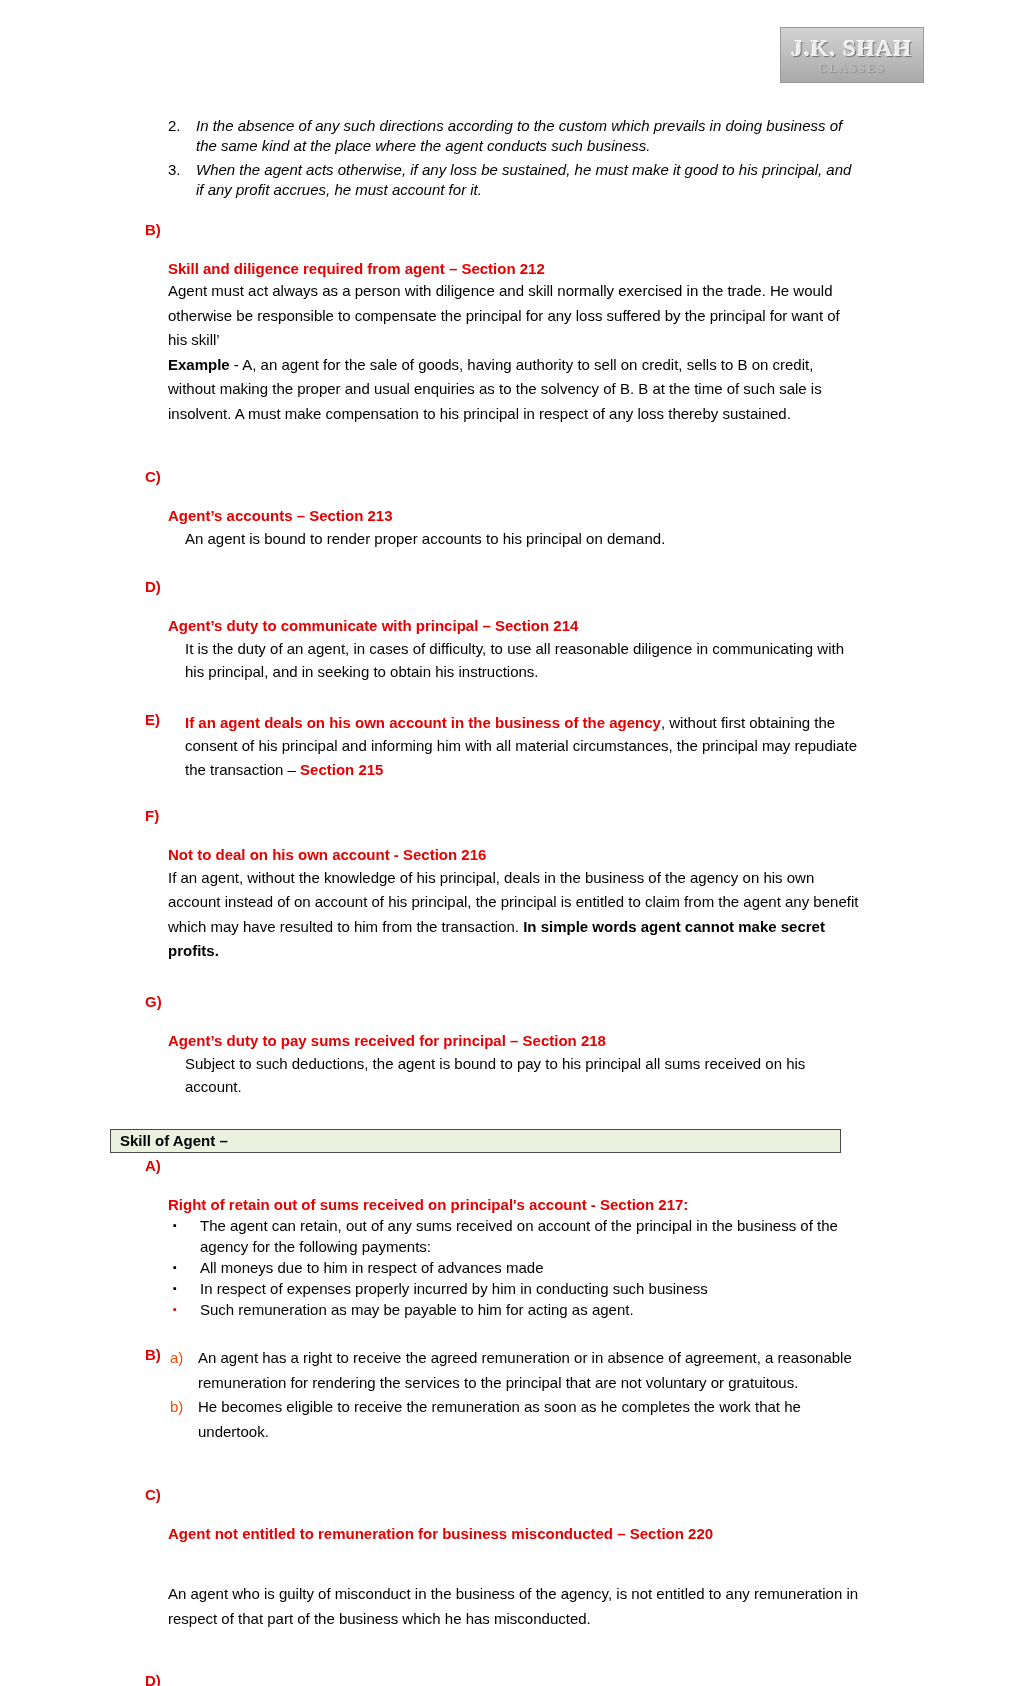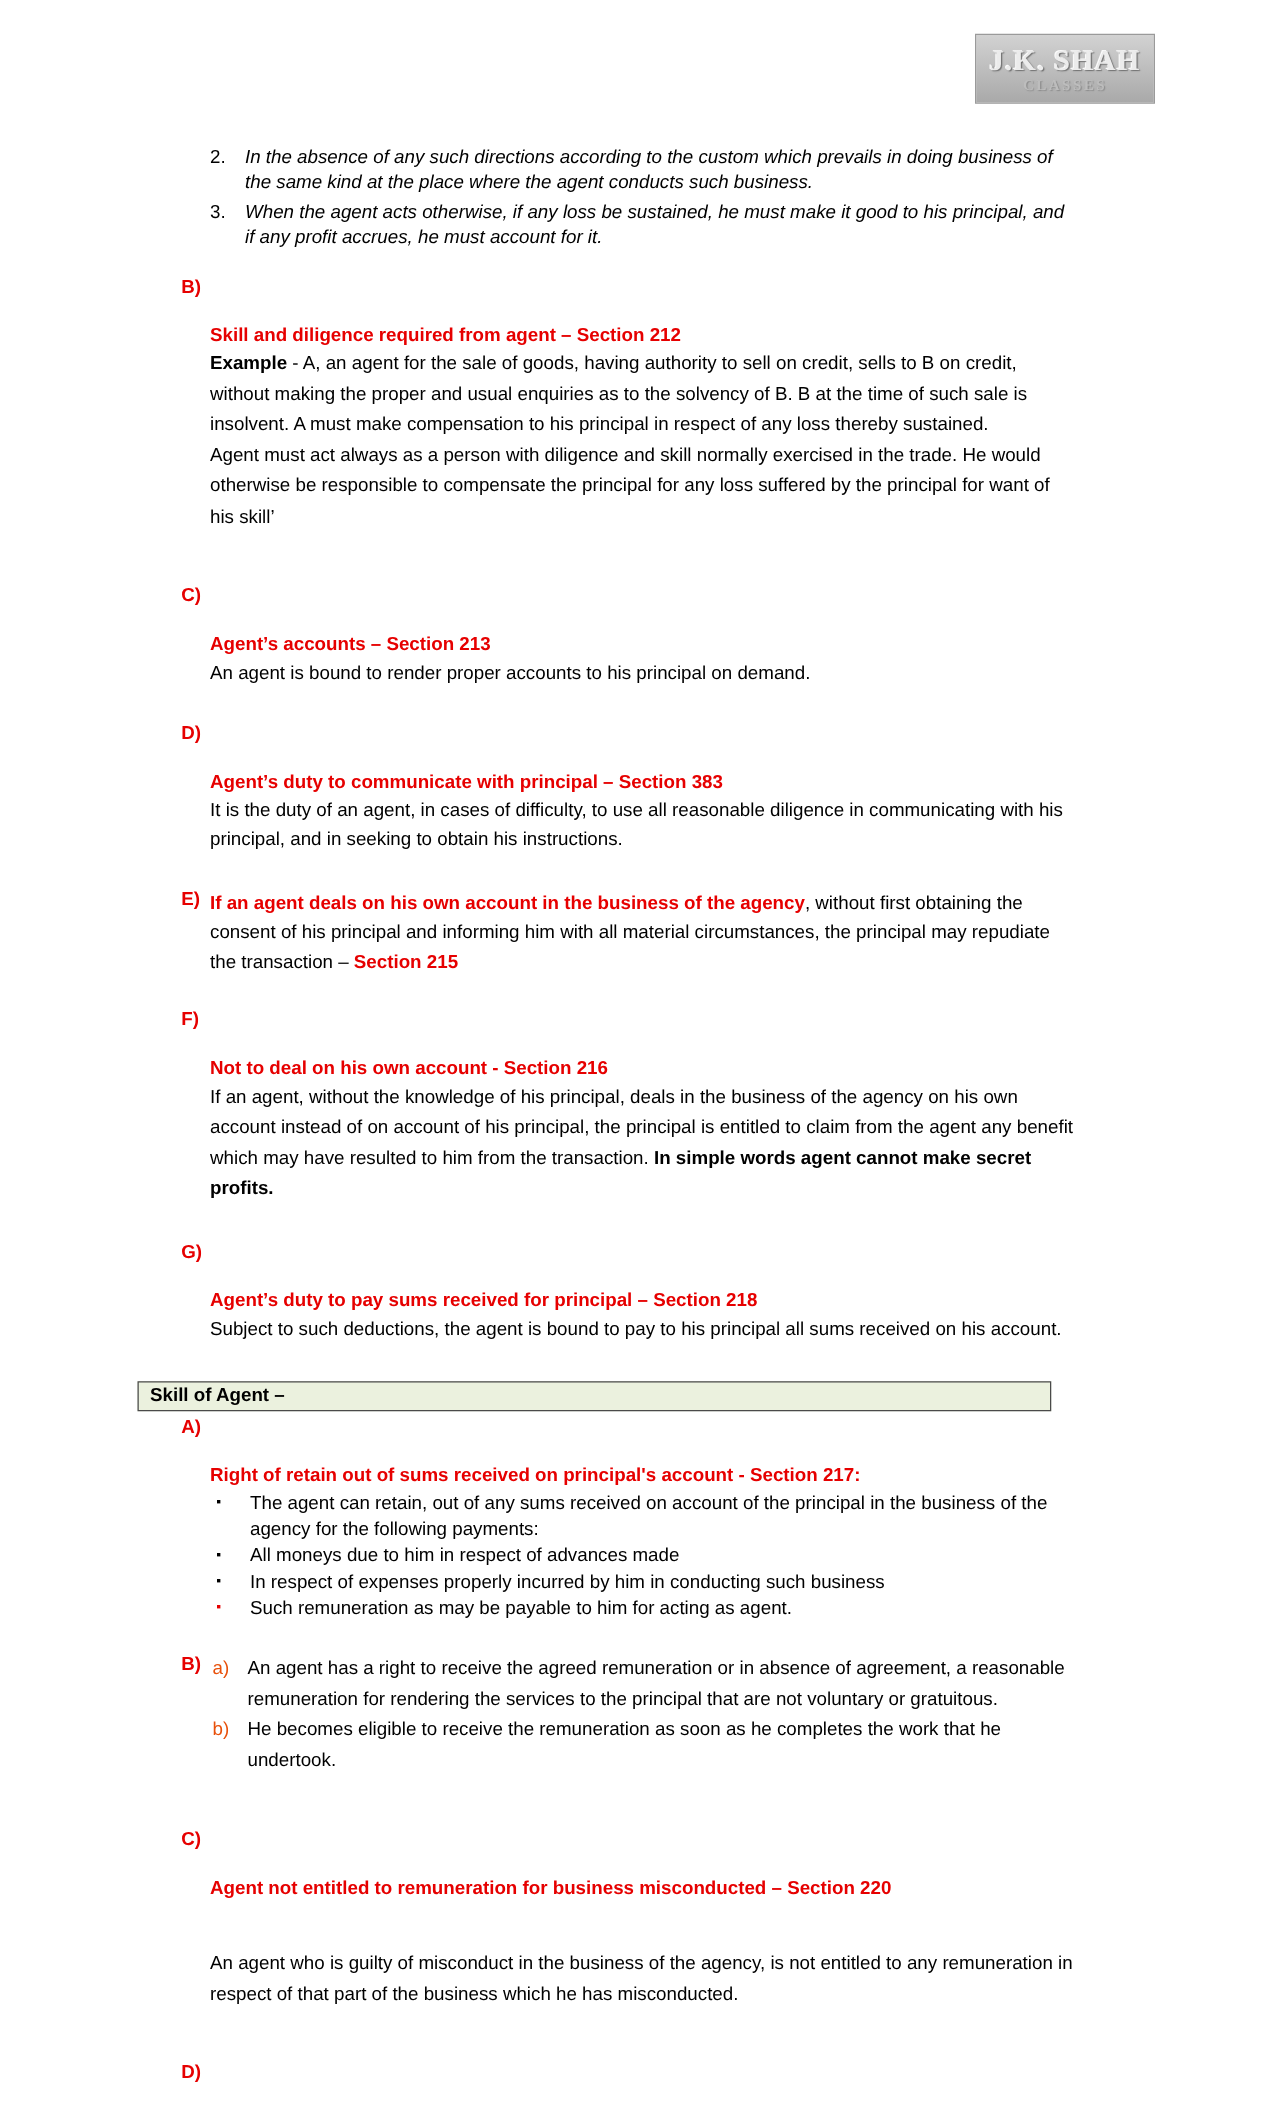--- a/index.html
+++ b/index.html
@@ -23,21 +23,21 @@
   .num-item{display:flex;line-height:1.36;margin-bottom:3px;}
   .num-label{width:28px;flex-shrink:0;}
   .num-text{flex:1;font-style:italic;}
   
   .sec{display:flex;}
   .slabel{width:23px;flex-shrink:0;color:#e60000;font-weight:bold;}
   .sbody{flex:1;}
   .heading{color:#e60000;font-weight:bold;line-height:1.45;margin-top:37px;}
   .para{line-height:1.45;}
   .loose{line-height:1.63;}
-  .semi{line-height:1.55;}
+  .semi{line-height:1.55;margin-left:17px;}
   .vloose{line-height:1.7;margin-top:36px;}
   
   .rights-box{margin-left:-35px;width:711px;border:1px solid #4a4a4a;background:#ebf1de;
               padding:2px 9px 3px 9px;font-weight:bold;}
   
   .bullet-row{display:flex;line-height:1.4;}
   .bullet-marker{width:27px;flex-shrink:0;padding-left:5px;font-size:11px;line-height:1.9;}
   .bullet-marker.redm{color:#e60000;}
   .bullet-text{flex:1;}
   
@@ -69,37 +69,37 @@
       <div class="num-item">
         <span class="num-label">3.</span>
         <div class="num-text">When the agent acts otherwise, if any loss be sustained, he must make it good to his principal, and if any profit accrues, he must account for it.</div>
       </div>
     </div>
 
     <div class="sec mt20">
       <span class="slabel">B)</span>
       <div class="sbody">
         <div class="heading">Skill and diligence required from agent – Section 212</div>
+        <div class="para loose">Agent must act always as a person with diligence and skill normally exercised in the trade. He would otherwise be responsible to compensate the principal for any loss suffered by the principal for want of his skill’</div>
         <div class="para loose"><span class="b">Example</span><span> - A, an agent for the sale of goods, having authority to sell on credit, sells to B on credit, without making the proper and usual enquiries as to the solvency of B. B at the time of such sale is insolvent. A must make compensation to his principal in respect of any loss thereby sustained.</span></div>
-        <div class="para loose">Agent must act always as a person with diligence and skill normally exercised in the trade. He would otherwise be responsible to compensate the principal for any loss suffered by the principal for want of his skill’</div>
       </div>
     </div>
 
     <div class="sec mt42">
       <span class="slabel">C)</span>
       <div class="sbody">
         <div class="heading">Agent’s accounts – Section 213</div>
         <div class="para semi">An agent is bound to render proper accounts to his principal on demand.</div>
       </div>
     </div>
 
     <div class="sec mt28">
       <span class="slabel">D)</span>
       <div class="sbody">
-        <div class="heading">Agent’s duty to communicate with principal – Section 383</div>
+        <div class="heading">Agent’s duty to communicate with principal – Section 214</div>
         <div class="para semi">It is the duty of an agent, in cases of difficulty, to use all reasonable diligence in communicating with his principal, and in seeking to obtain his instructions.</div>
       </div>
     </div>
 
     <div class="sec mt28">
       <span class="slabel">E)</span>
       <div class="sbody">
         <div class="para semi"><span class="red">If an agent deals on his own account in the business of the agency</span><span>, without first obtaining the consent of his principal and informing him with all material circumstances, the principal may repudiate the transaction – </span><span class="red">Section 215</span></div>
       </div>
     </div>

